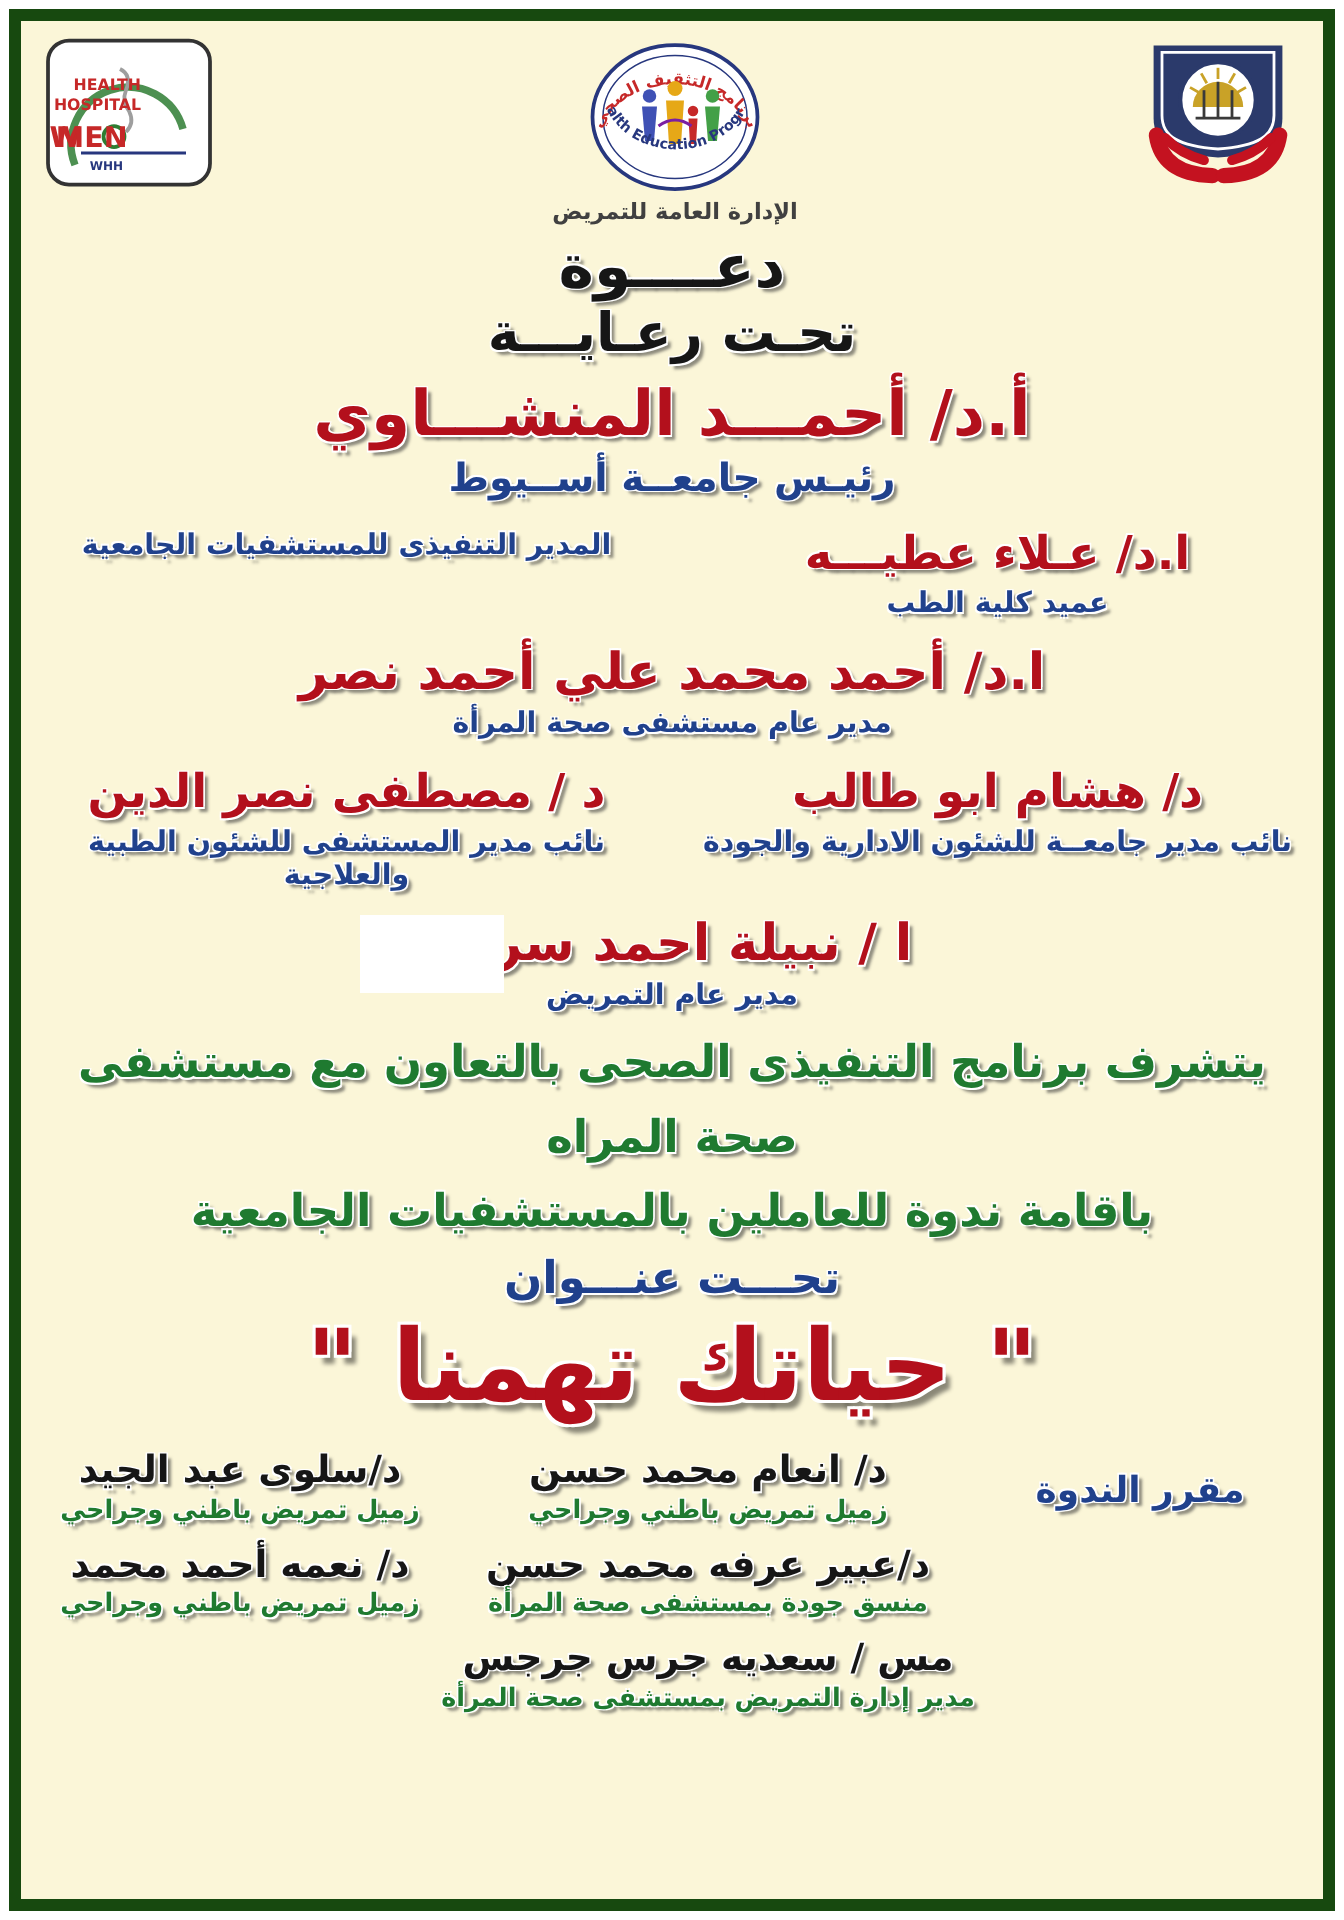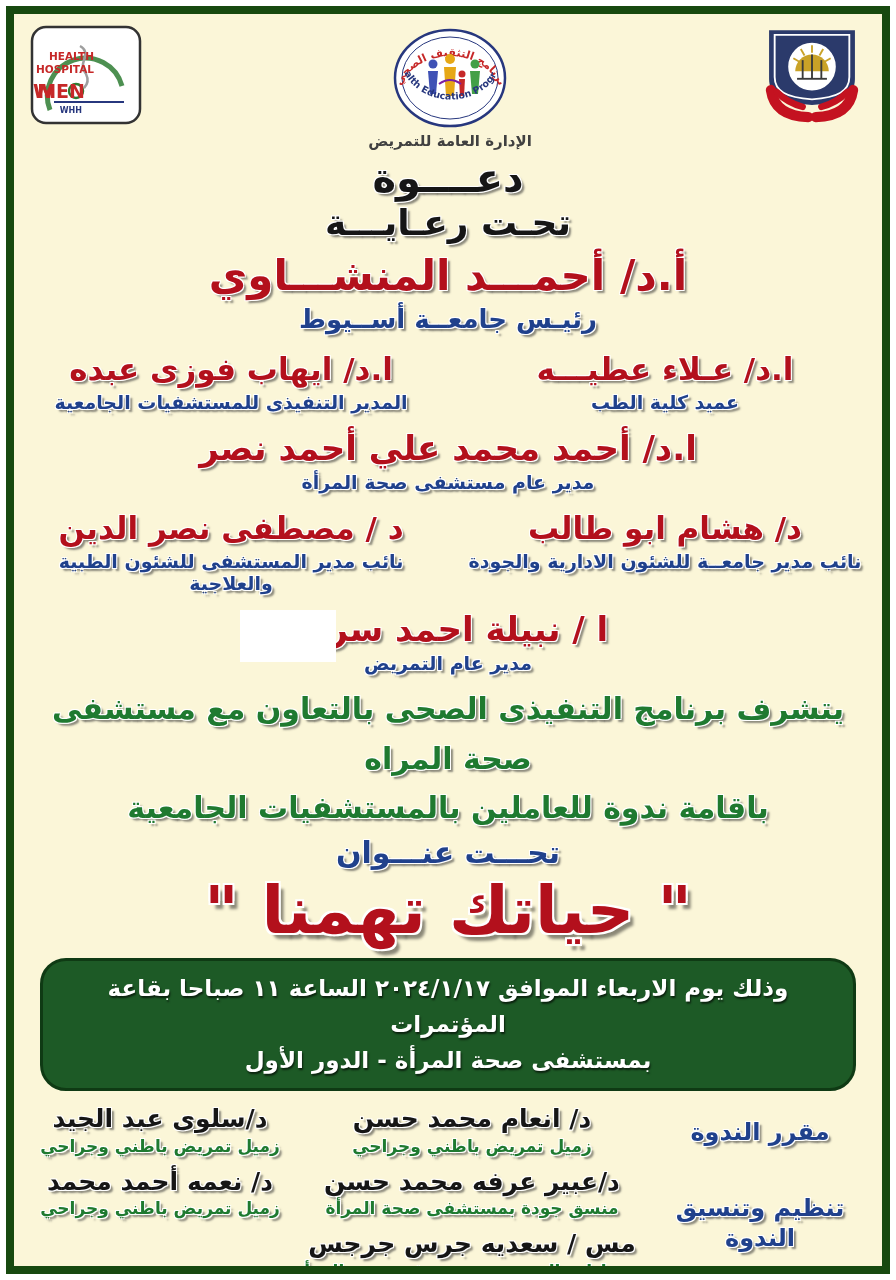--- a/index.html
+++ b/index.html
@@ -151,21 +151,20 @@
 
   <div class="t c-red outl patron-main">أ.د/ أحمـــد المنشـــاوي</div>
   <div class="t c-blue outl patron-main-title">رئيـس جامعــة أســيوط</div>
 
   <div class="row2">
     <div class="col">
       <div class="t c-red outl p-name">ا.د/ عـلاء عطيـــه</div>
       <div class="t c-blue outl p-title">عميد كلية الطب</div>
     </div>
     <div class="col">
-      <div class="t c-red outl p-name">ا.د/ ايهاب فوزى عبده</div>
       <div class="t c-blue outl p-title">المدير التنفيذى للمستشفيات الجامعية</div>
     </div>
   </div>
 
   <div class="single">
     <div class="t c-red outl p-name-lg">ا.د/ أحمد محمد علي أحمد نصر</div>
     <div class="t c-blue outl p-title">مدير عام مستشفى صحة المرأة</div>
   </div>
 
   <div class="row2">
@@ -186,30 +185,25 @@
   </div>
 
   <div class="body-par">
     <div class="t c-green outl body-line">يتشرف برنامج التنفيذى الصحى بالتعاون مع مستشفى صحة المراه</div>
     <div class="t c-green outl body-line">باقامة ندوة للعاملين بالمستشفيات الجامعية</div>
     <div class="t c-blue outl under-title">تحـــت عنـــوان</div>
   </div>
 
   <div class="t c-red event-title">" حياتك تهمنا "</div>
 
-  <div class="banner">
-    <div>وذلك يوم الاربعاء الموافق ٢٠٢٤/١/١٧ الساعة  ١١  صباحا بقاعة المؤتمرات</div>
-    <div>بمستشفى صحة المرأة - الدور الأول</div>
-  </div>
 
   <div class="committee">
 
     <div class="lab-col">
       <div class="t c-blue outl lab lab1">مقرر الندوة</div>
-      <div class="t c-blue outl lab lab2">تنظيم وتنسيق الندوة</div>
     </div>
 
     <div class="mid-col">
       <div class="person">
         <div class="t outl nm">د/ انعام محمد حسن</div>
         <div class="t c-green outl tt">زميل تمريض باطني وجراحي</div>
       </div>
       <div class="person">
         <div class="t outl nm">د/عبير عرفه محمد حسن</div>
         <div class="t c-green outl tt">منسق جودة بمستشفى صحة المرأة</div>

